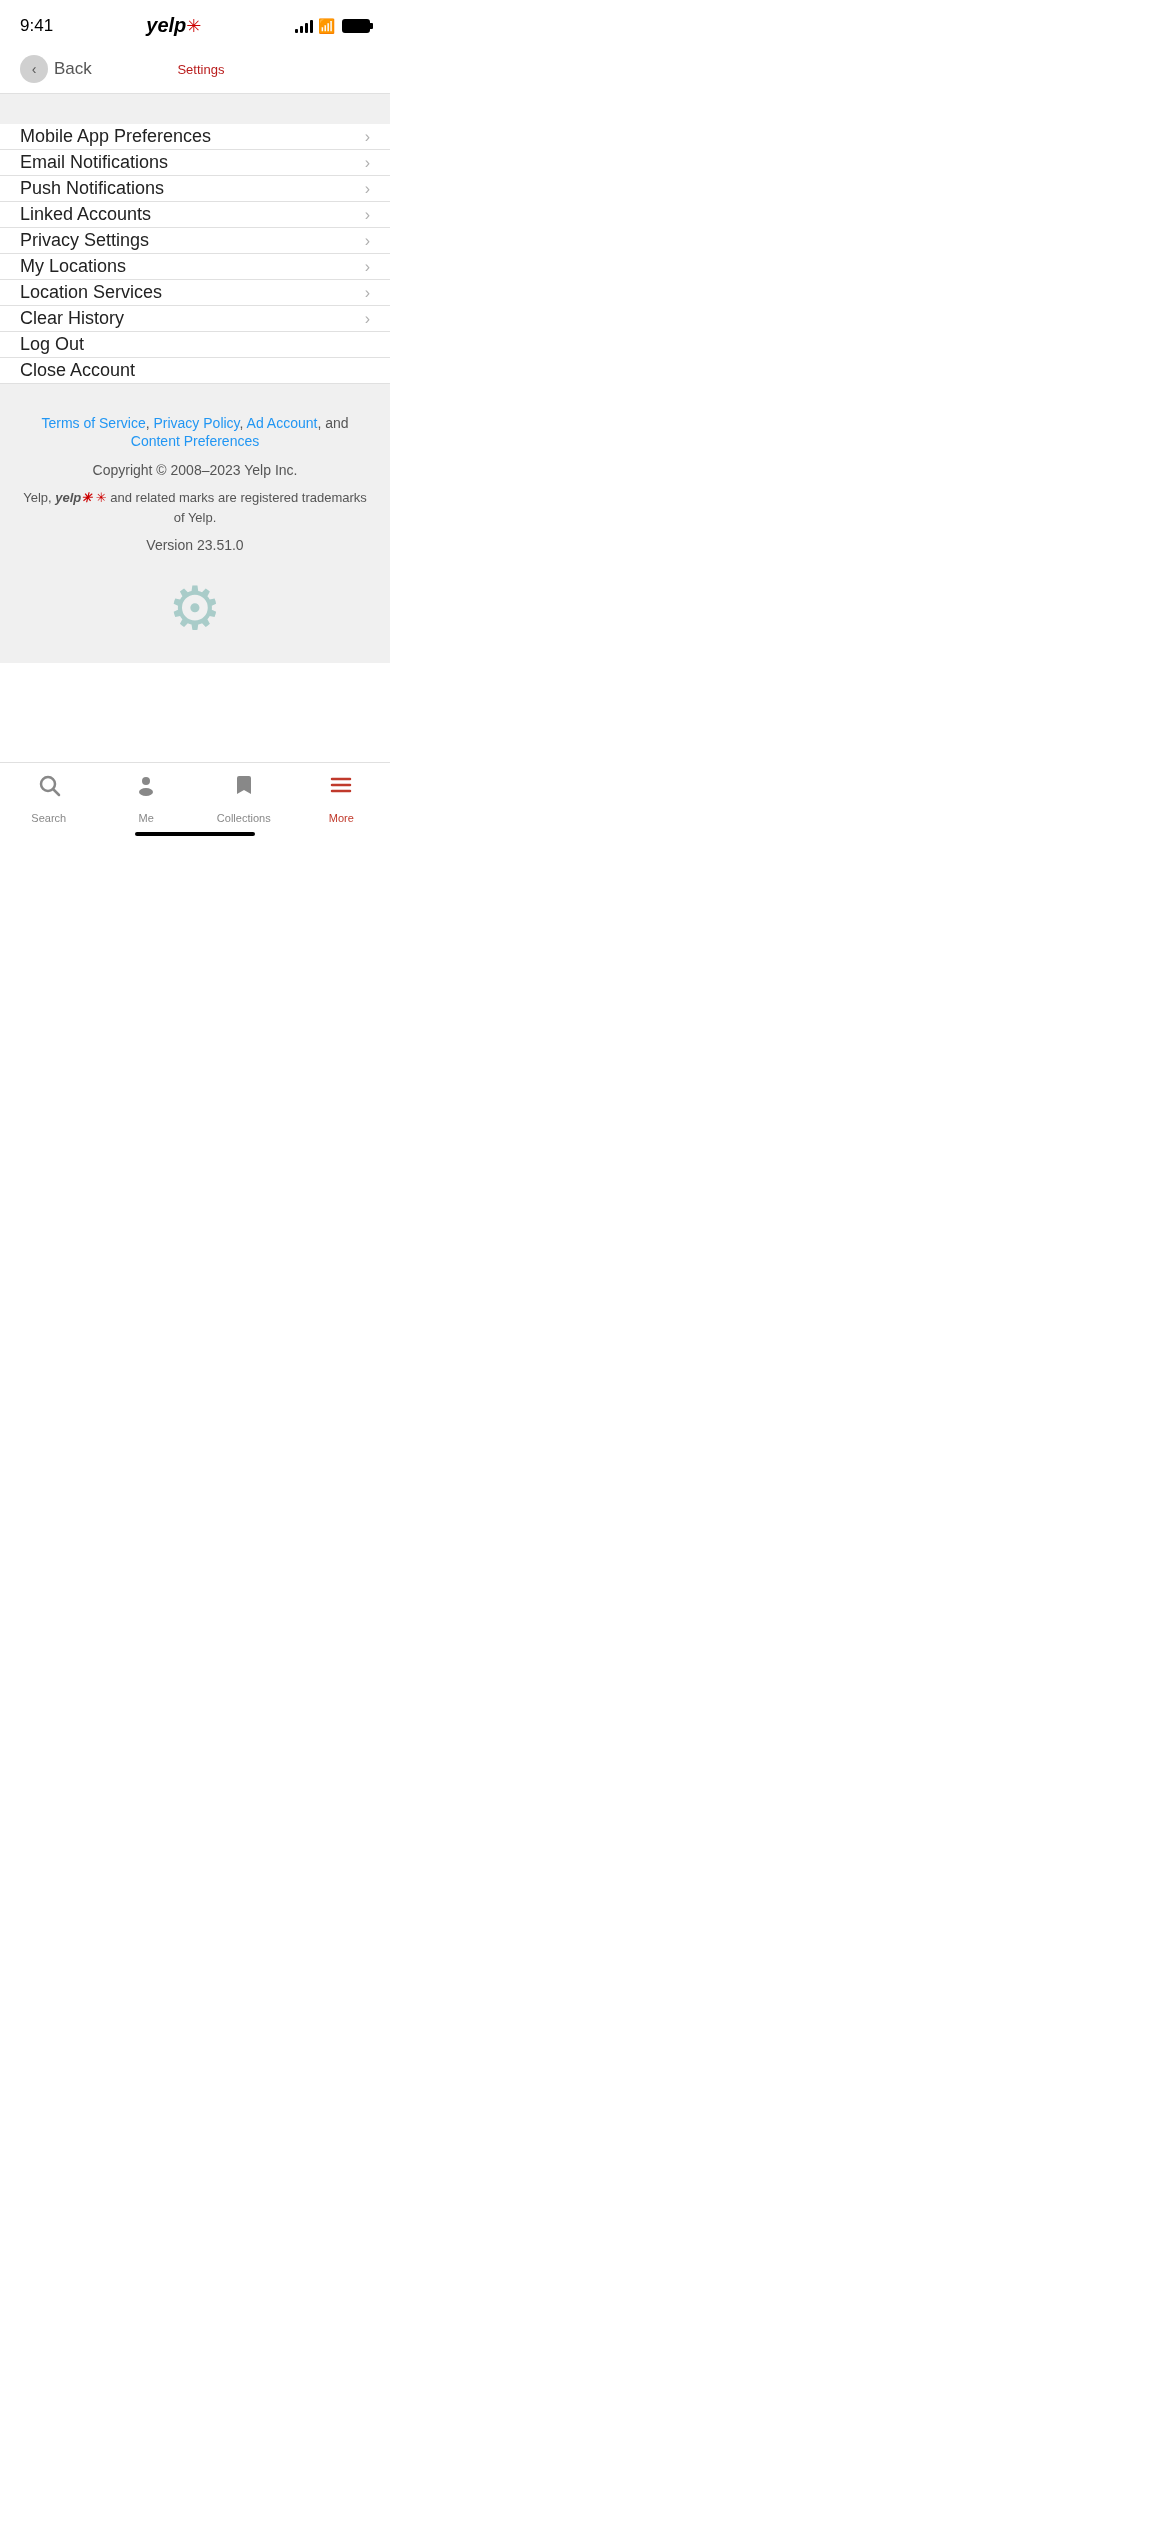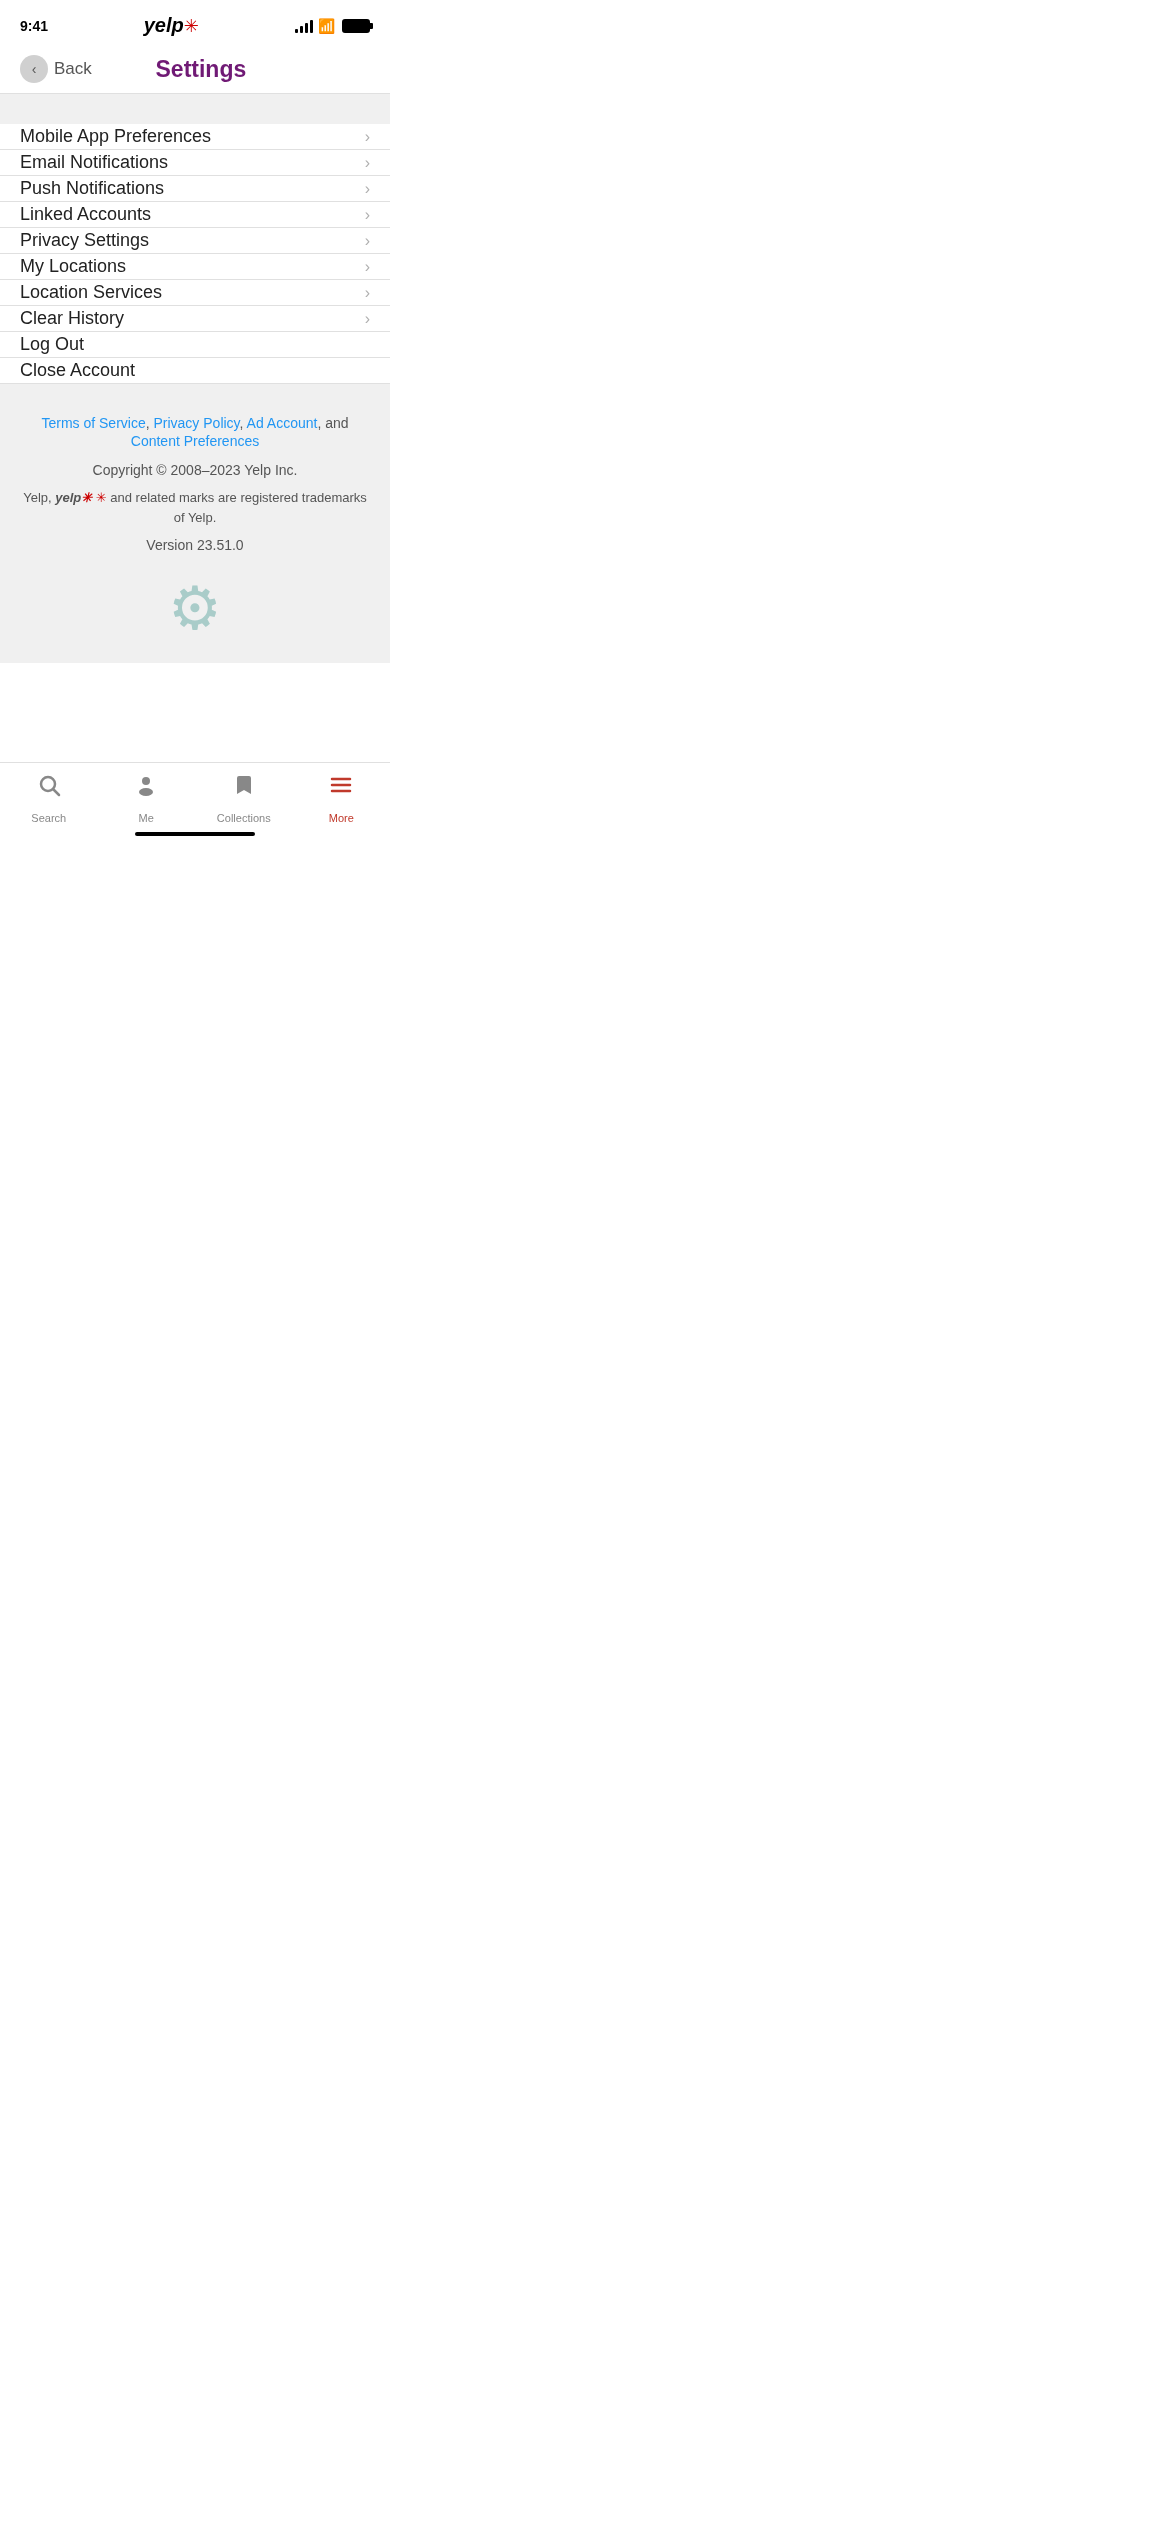--- a/index.html
+++ b/index.html
@@ -21,22 +21,22 @@
     
     .status-bar {
       display: flex;
       justify-content: space-between;
       align-items: center;
       padding: 14px 20px 8px;
       background: #fff;
     }
 
     .status-time {
-      font-size: 14px;
-      font-weight: 700;
+      font-size: 17px;
+      font-weight: 400;
       color: #000;
     }
 
     .status-icons {
       display: flex;
       align-items: center;
       gap: 6px;
     }
 
     .signal-bars {
@@ -104,23 +104,23 @@
       display: flex;
       align-items: center;
       justify-content: center;
       font-size: 14px;
       color: #555;
     }
 
     .nav-title {
       flex: 1;
       text-align: center;
-      font-size: 23px;
-      font-weight: 700;
-      color: #701a75;
+      font-size: 13px;
+      font-weight: 400;
+      color: #b91c1c;
       margin-right: 60px;
     }
 
     
     .section-spacer {
       height: 30px;
       background: #f0f0f0;
     }
 
     

